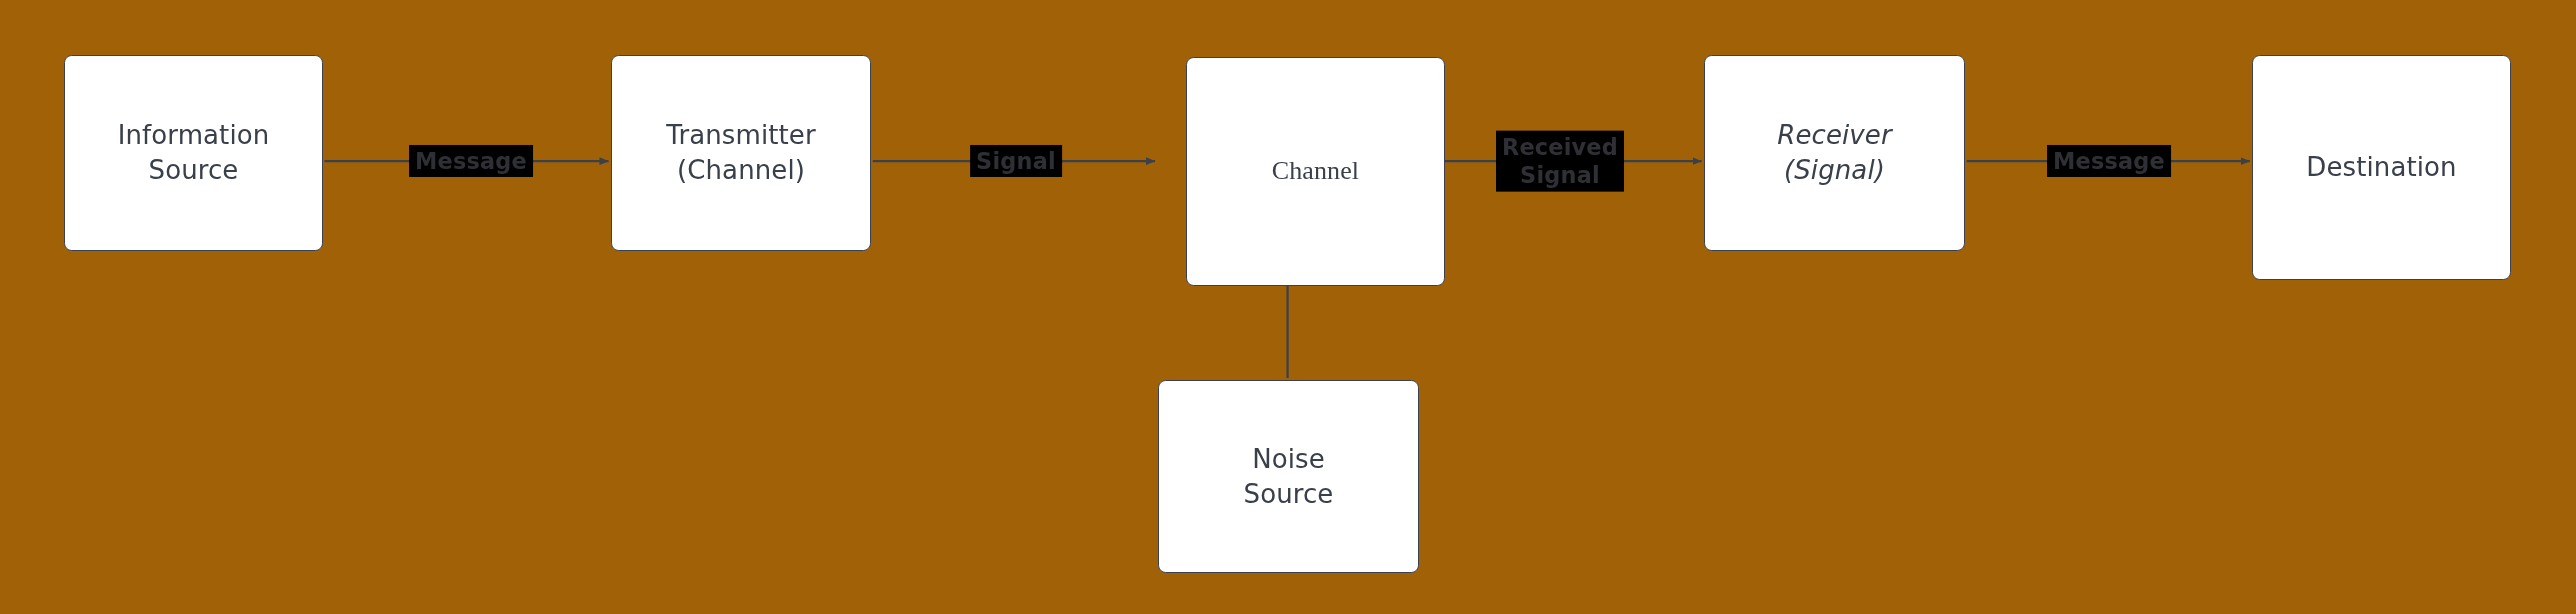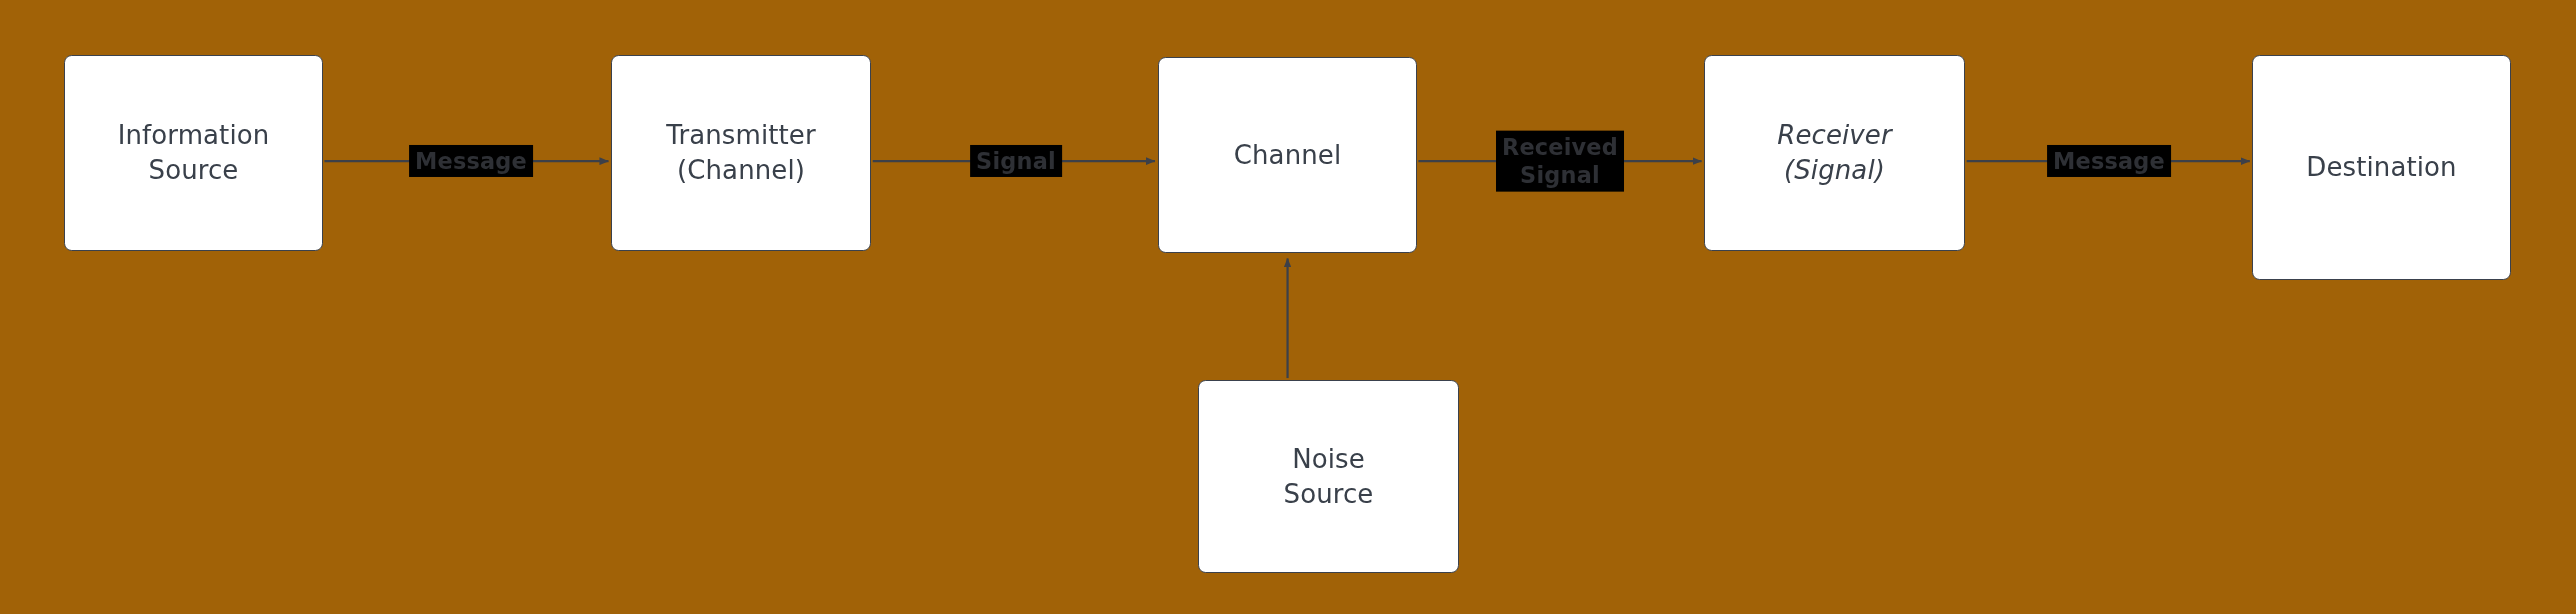--- a/index.html
+++ b/index.html
@@ -92,34 +92,34 @@
   <div class="node" style="left:64px; top:55px; width:259px; height:196px;">
     <span class="node-line">Information</span>
     <span class="node-line">Source</span>
   </div>
 
   <div class="node" style="left:611px; top:55px; width:260px; height:196px;">
     <span class="node-line">Transmitter</span>
     <span class="node-line">(Channel)</span>
   </div>
 
-  <div class="node" style="left:1158px; top:57px; width:259px; height:196px;">
+  <div class="node" style="left:1186px; top:57px; width:259px; height:229px;font-family:Liberation Serif, serif;">
     <span class="node-line">Channel</span>
   </div>
 
   <div class="node" style="left:1704px; top:55px; width:261px; height:196px;font-style:italic;">
     <span class="node-line">Receiver</span>
     <span class="node-line">(Signal)</span>
   </div>
 
   <div class="node" style="left:2252px; top:55px; width:259px; height:225px;">
     <span class="node-line">Destination</span>
   </div>
 
-  <div class="node" style="left:1158px; top:380px; width:261px; height:193px;margin-left:40px;">
+  <div class="node" style="left:1158px; top:380px; width:261px; height:193px;">
     <span class="node-line">Noise</span>
     <span class="node-line">Source</span>
   </div>
 
   <div class="edge-label" style="left:471px; top:161px;">
     <span class="lbl-line">Message</span>
   </div>
 
   <div class="edge-label" style="left:1016px; top:161px;">
     <span class="lbl-line">Signal</span>

